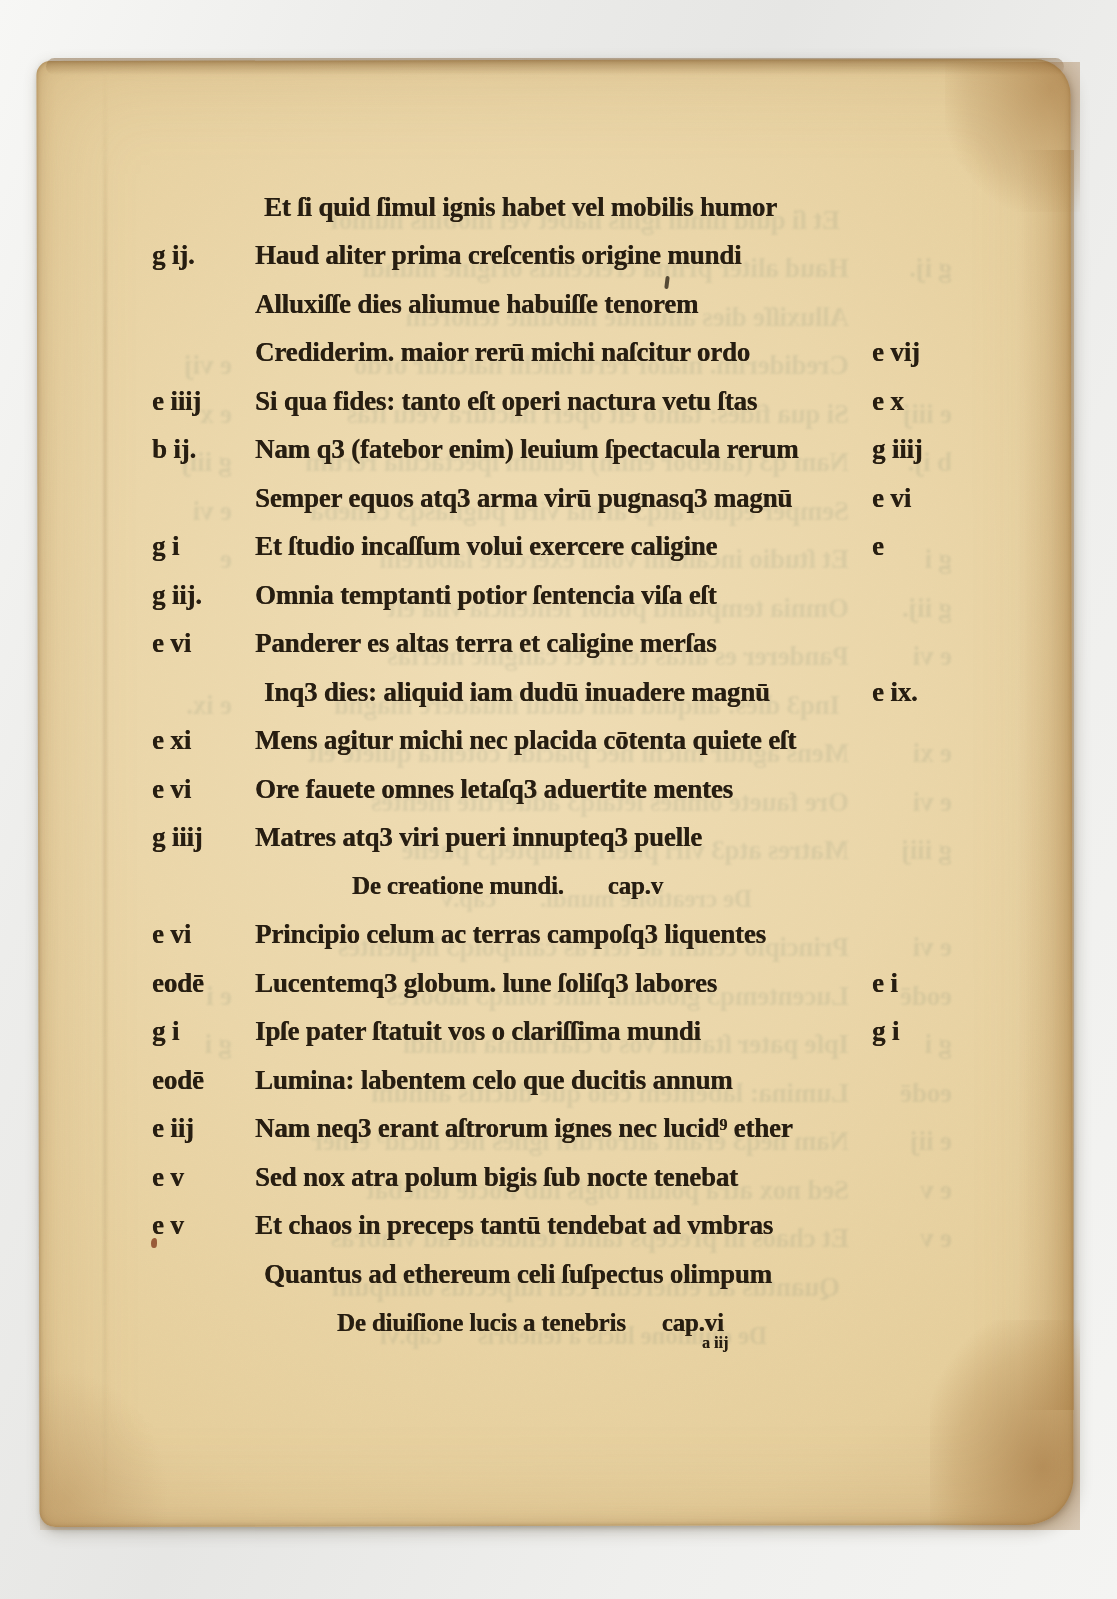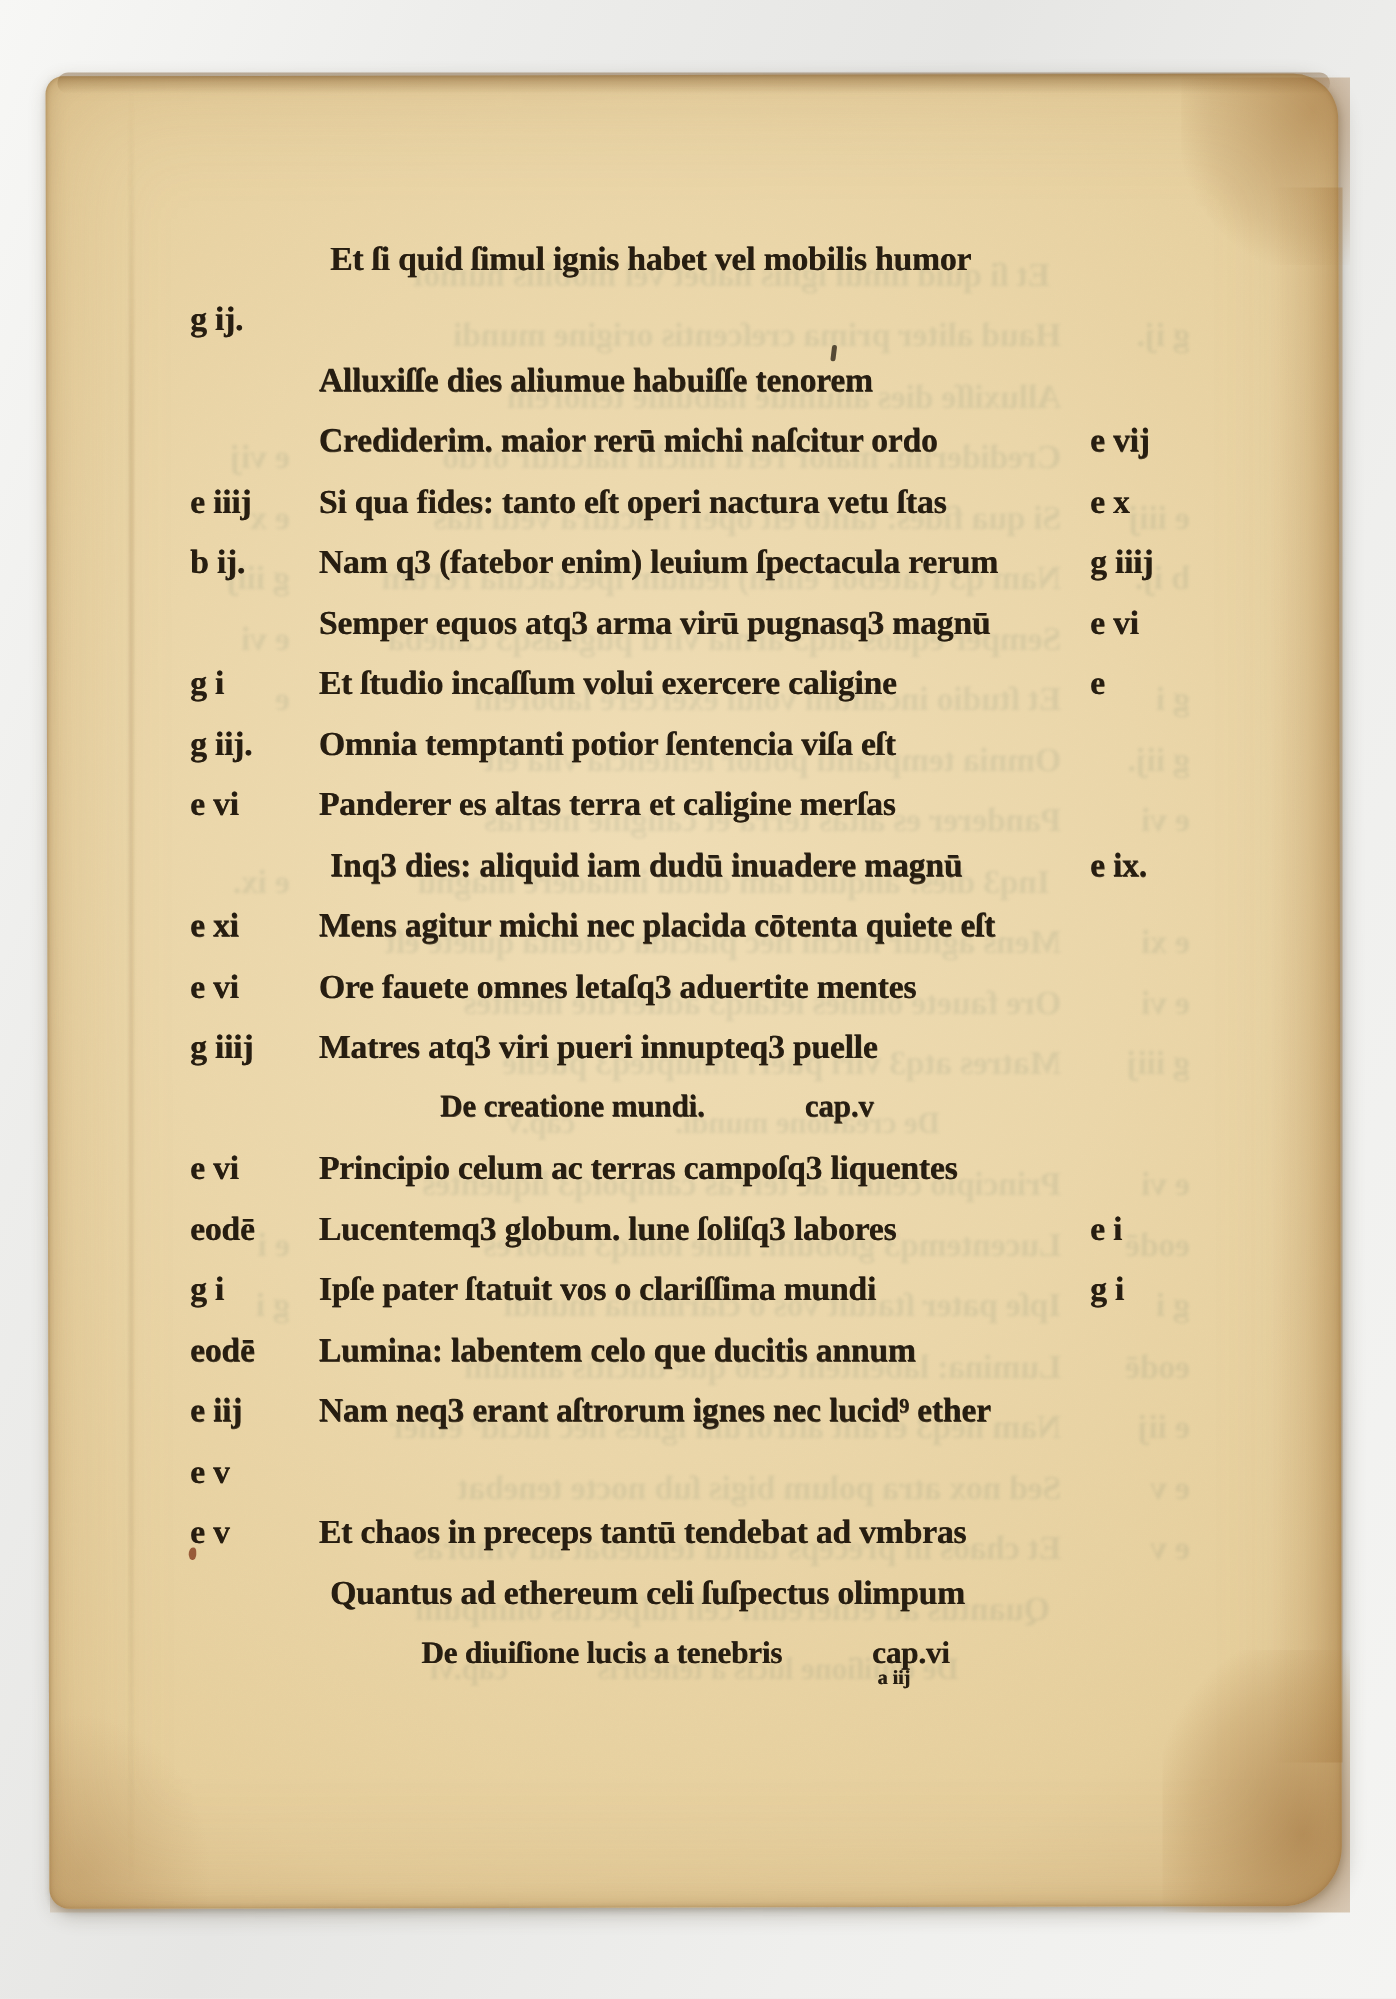--- a/index.html
+++ b/index.html
@@ -28,21 +28,21 @@
 
   .text-block,.ghost-block{position:absolute;left:152px;width:800px;}
   .text-block{top:183px;color:var(--ink,#251c10);}
   .row{display:grid;grid-template-columns:103px 617px 80px;height:48.5px;align-items:center;
     font-weight:bold;font-size:27px;letter-spacing:-0.2px;white-space:nowrap;
     text-shadow:0.35px 0.35px 0.5px rgba(35,25,12,.8);}
   .row .vtext{white-space:nowrap;}
   .row.indent .vtext{padding-left:9px;}
   .ref-l,.ref-r{white-space:nowrap;}
   .hrow{display:flex;height:48.5px;align-items:center;font-weight:bold;font-size:25px;
-    letter-spacing:-0.2px;white-space:nowrap;text-shadow:0.35px 0.35px 0.5px rgba(35,25,12,.8);gap:36px;}
+    letter-spacing:-0.2px;white-space:nowrap;text-shadow:0.35px 0.35px 0.5px rgba(35,25,12,.8);}
   .hrow.h1{padding-left:200px;}
   .hrow.h1 .chapter{margin-left:44px;}
   .hrow.h2{padding-left:185px;}
   .hrow.h2 .chapter{margin-left:36px;}
   .signature{position:absolute;left:702px;top:1334px;font-weight:bold;font-size:16px;
     color:var(--ink,#251c10);text-shadow:0.35px 0.35px 0.5px rgba(35,25,12,.8);text-align:right;}
 
   .ghost-block{top:196px;transform:scaleX(-1);opacity:.12;filter:blur(1.1px);color:var(--ghost,#5c7263);}
   .ghost-block .row,.ghost-block .hrow{text-shadow:none;}
 
@@ -210,20 +210,21 @@
 
   <div class="text-block">
   <div class="row indent">
     <span class="ref-l"></span>
     <span class="vtext">Et ſi quid ſimul ignis habet vel mobilis humor</span>
     <span class="ref-r"></span>
   </div>
 
   <div class="row">
     <span class="ref-l">g ij.</span>
+    <span class="vtext">Haud aliter prima creſcentis origine mundi</span>
     <span class="ref-r"></span>
   </div>
 
   <div class="row">
     <span class="ref-l"></span>
     <span class="vtext">Alluxiſſe dies aliumue habuiſſe tenorem</span>
     <span class="ref-r"></span>
   </div>
 
   <div class="row">
@@ -322,20 +323,21 @@
   </div>
 
   <div class="row">
     <span class="ref-l">e iij</span>
     <span class="vtext">Nam neq3 erant aſtrorum ignes nec lucid⁹ ether</span>
     <span class="ref-r"></span>
   </div>
 
   <div class="row">
     <span class="ref-l">e v</span>
+    <span class="vtext">Sed nox atra polum bigis ſub nocte tenebat</span>
     <span class="ref-r"></span>
   </div>
 
   <div class="row">
     <span class="ref-l">e v</span>
     <span class="vtext">Et chaos in preceps tantū tendebat ad vmbras</span>
     <span class="ref-r"></span>
   </div>
 
   <div class="row indent">

